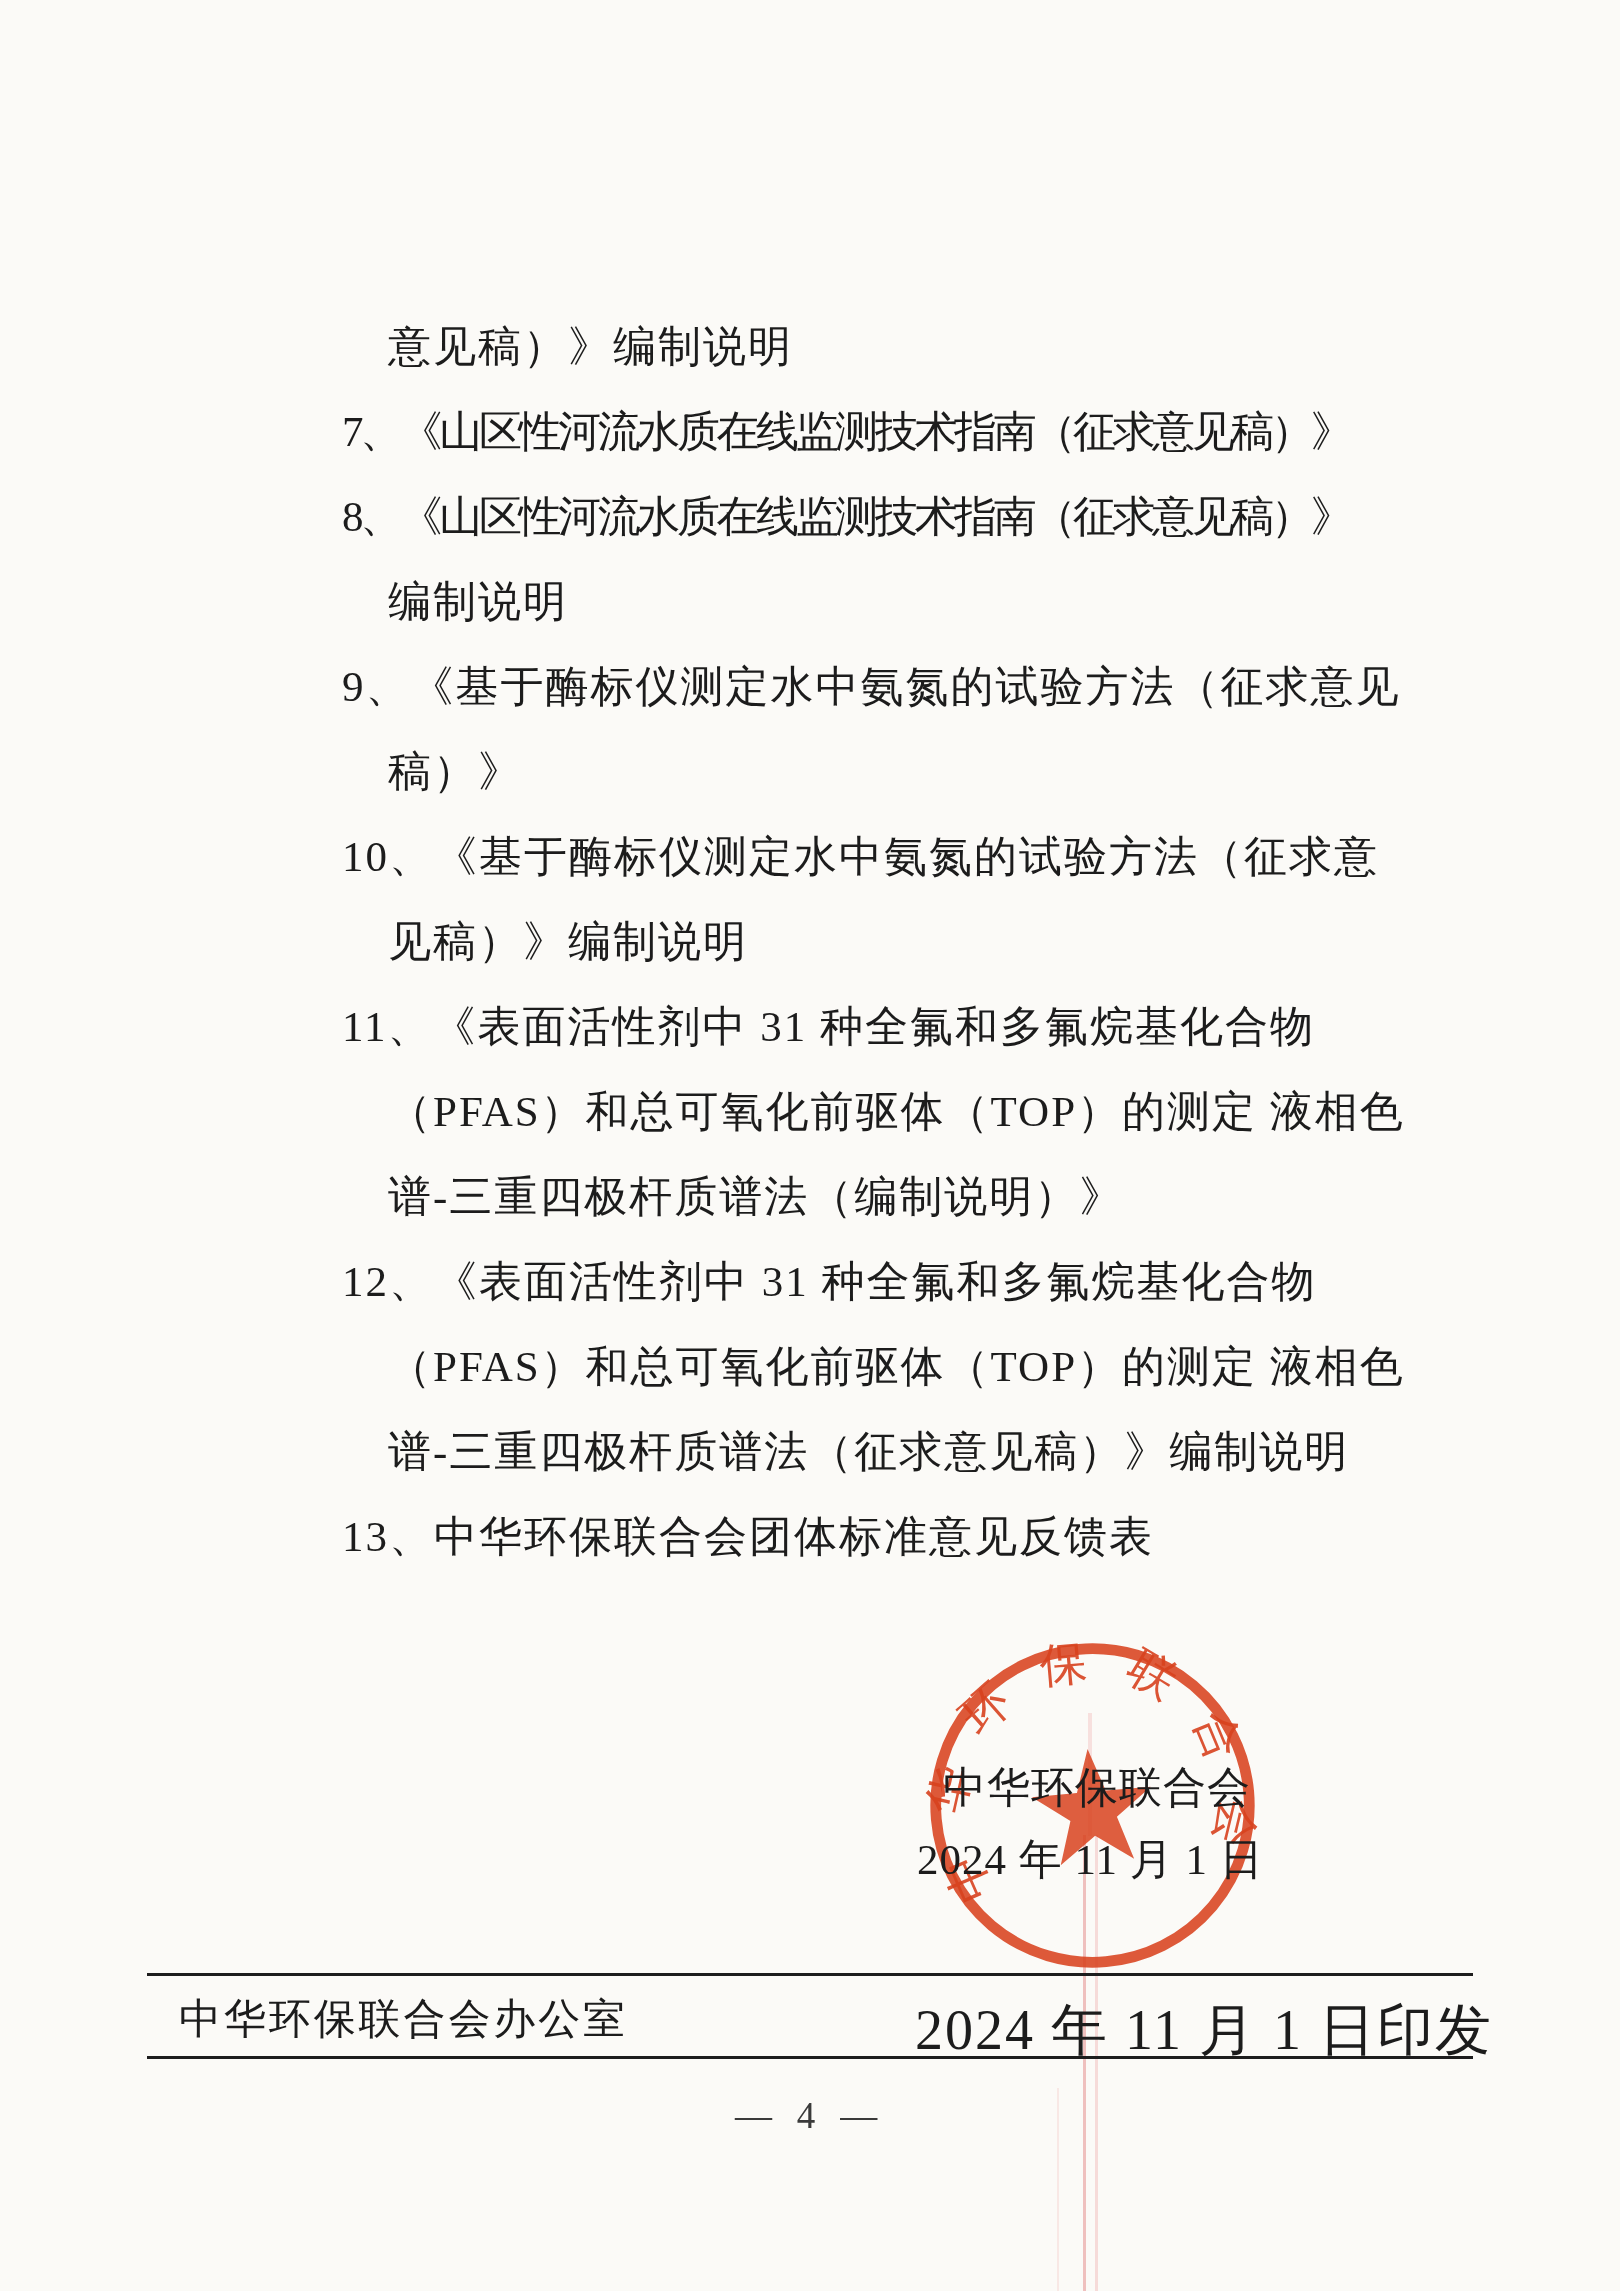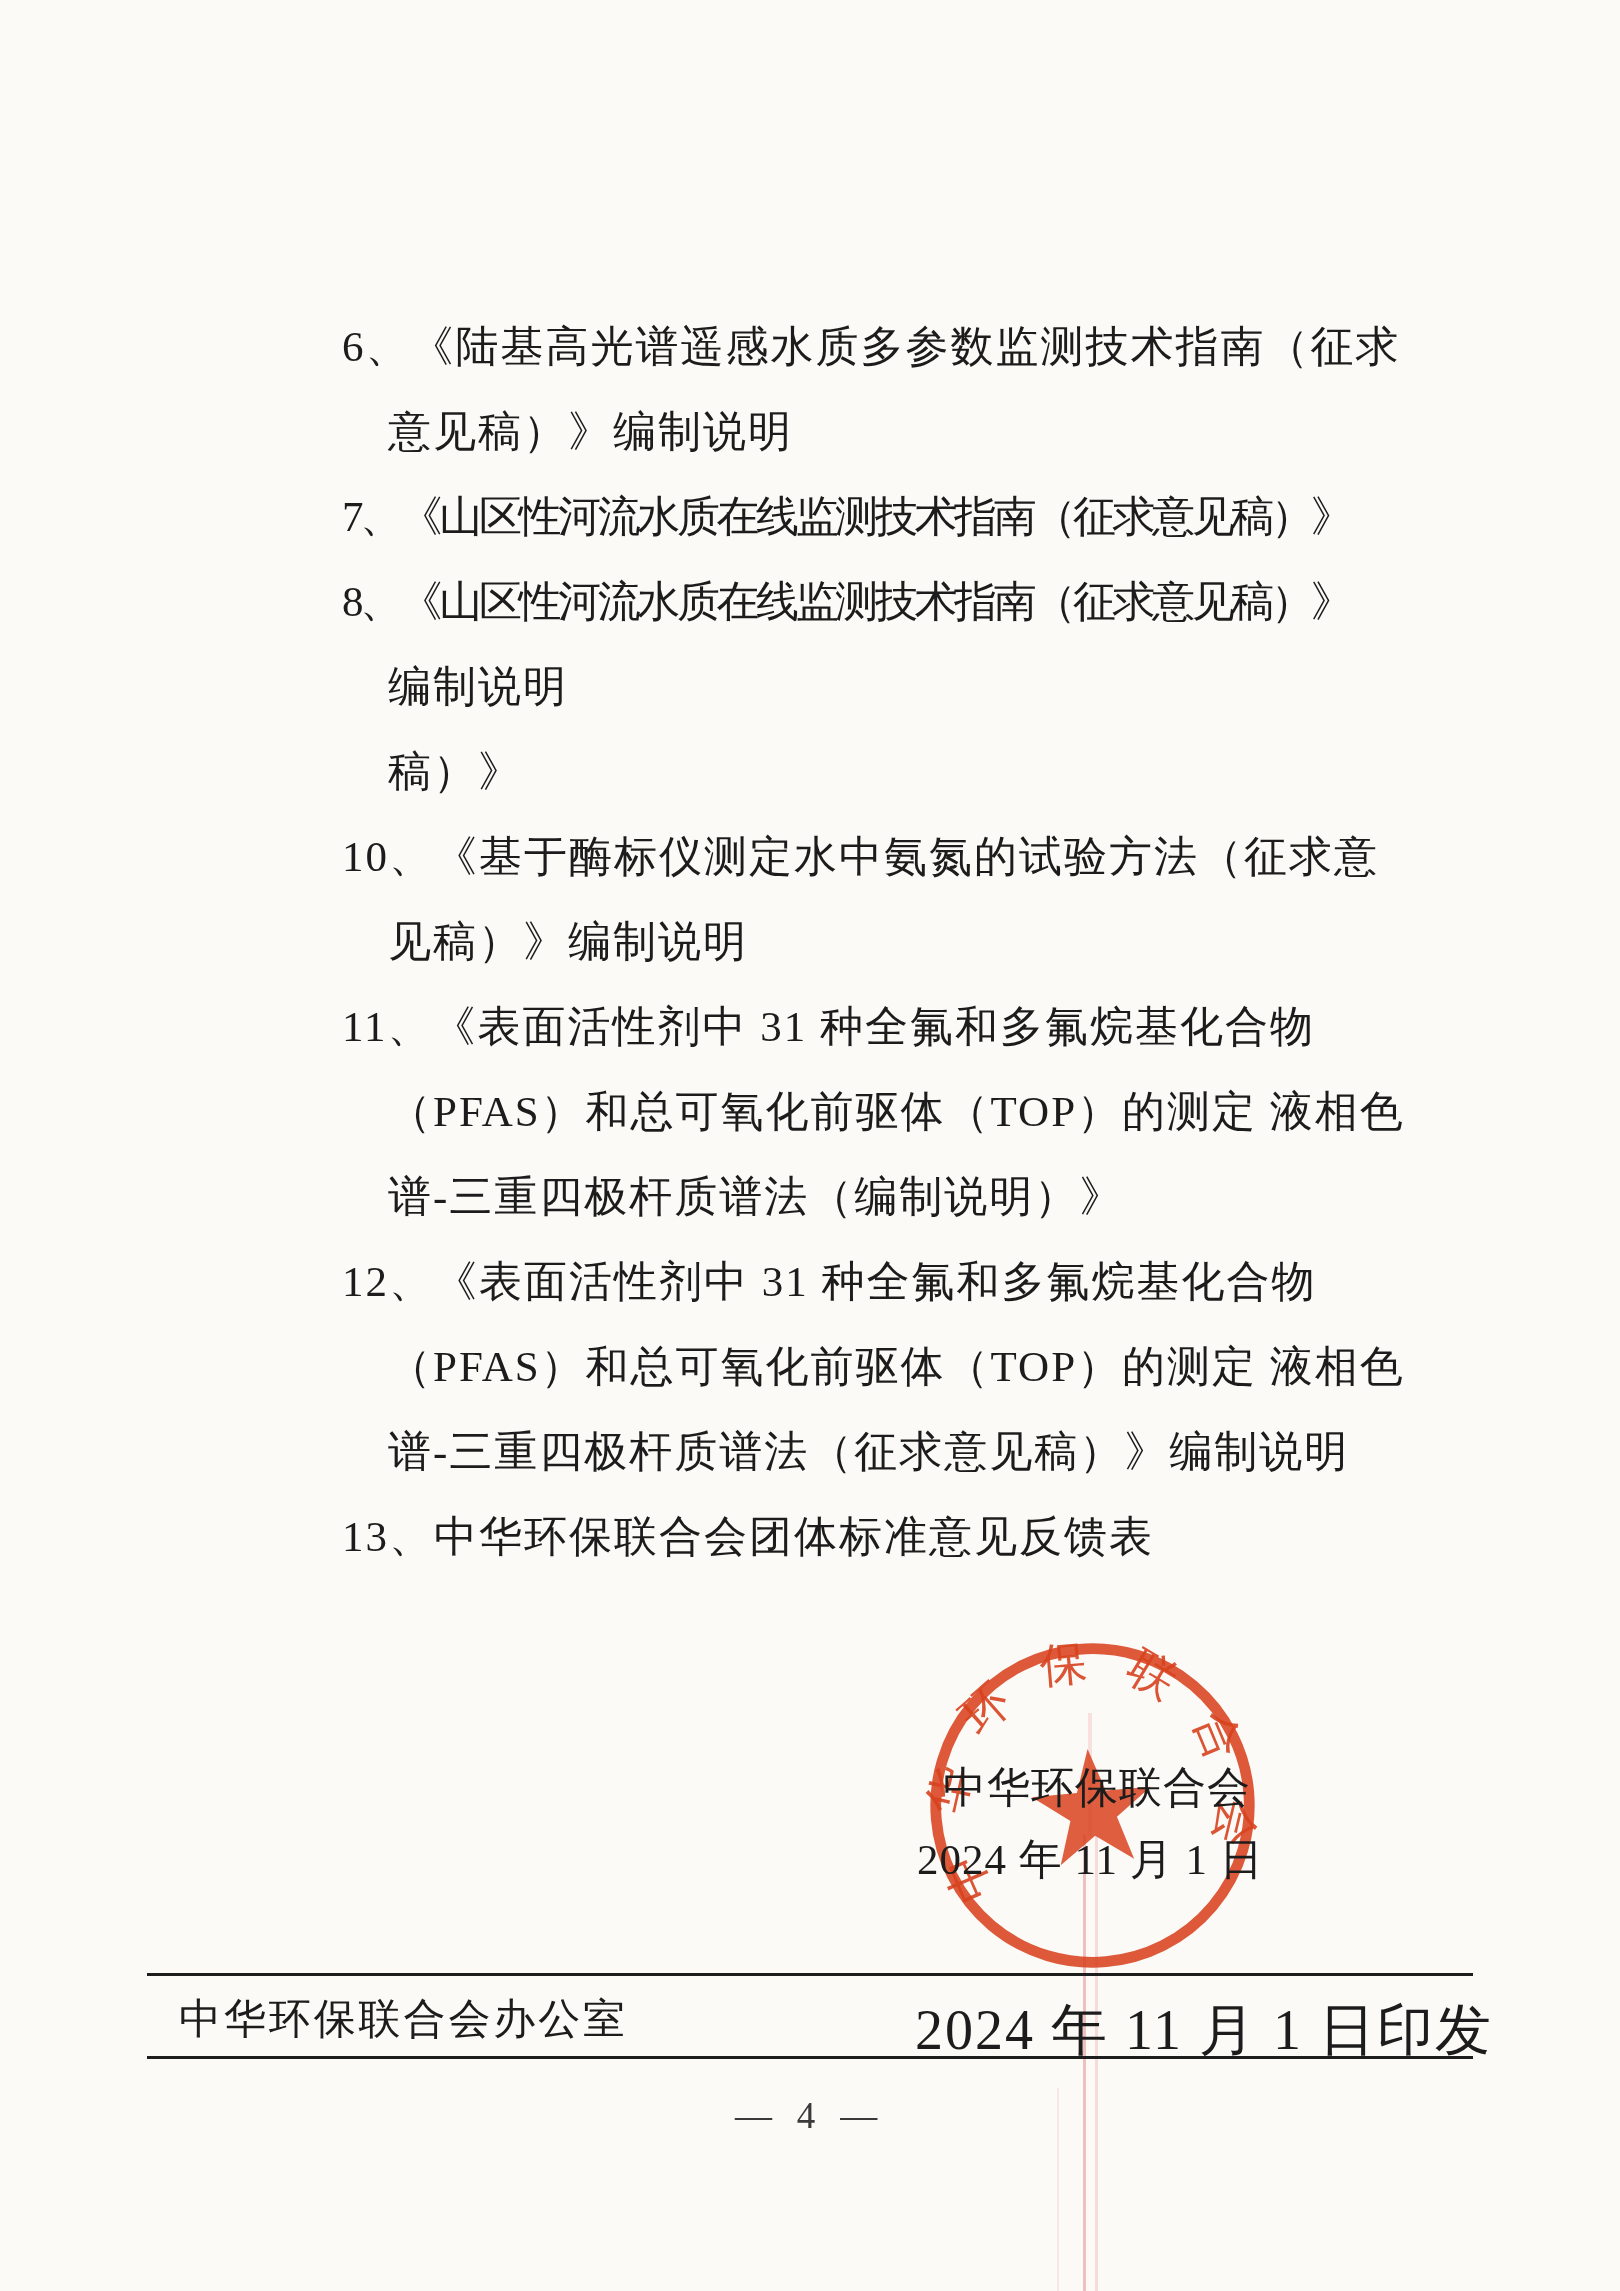--- a/index.html
+++ b/index.html
@@ -65,25 +65,25 @@
     position:absolute;left:0;top:2094px;width:1620px;
     text-align:center;font-size:37px;letter-spacing:7.8px;color:#3a3a3a;z-index:5;
   }
 </style>
 </head>
 <body>
 
 <div class="page">
 
   <div class="doc-list" id="doc-list">
-      <div class="line item">6、《陆基高光谱遥感水质多参数监测技术指南（征求</div>
       <div class="line cont">意见稿）》编制说明</div>
       <div class="line item tight">7、《山区性河流水质在线监测技术指南（征求意见稿）》</div>
       <div class="line item tight">8、《山区性河流水质在线监测技术指南（征求意见稿）》</div>
       <div class="line cont">编制说明</div>
+      <div class="line item">9、《基于酶标仪测定水中氨氮的试验方法（征求意见</div>
       <div class="line cont">稿）》</div>
       <div class="line item">10、《基于酶标仪测定水中氨氮的试验方法（征求意</div>
       <div class="line cont">见稿）》编制说明</div>
       <div class="line item">11、《表面活性剂中 31 种全氟和多氟烷基化合物</div>
       <div class="line cont">（PFAS）和总可氧化前驱体（TOP）的测定 液相色</div>
       <div class="line cont">谱-三重四极杆质谱法（编制说明）》</div>
       <div class="line item">12、《表面活性剂中 31 种全氟和多氟烷基化合物</div>
       <div class="line cont">（PFAS）和总可氧化前驱体（TOP）的测定 液相色</div>
       <div class="line cont">谱-三重四极杆质谱法（征求意见稿）》编制说明</div>
       <div class="line item">13、中华环保联合会团体标准意见反馈表</div>

